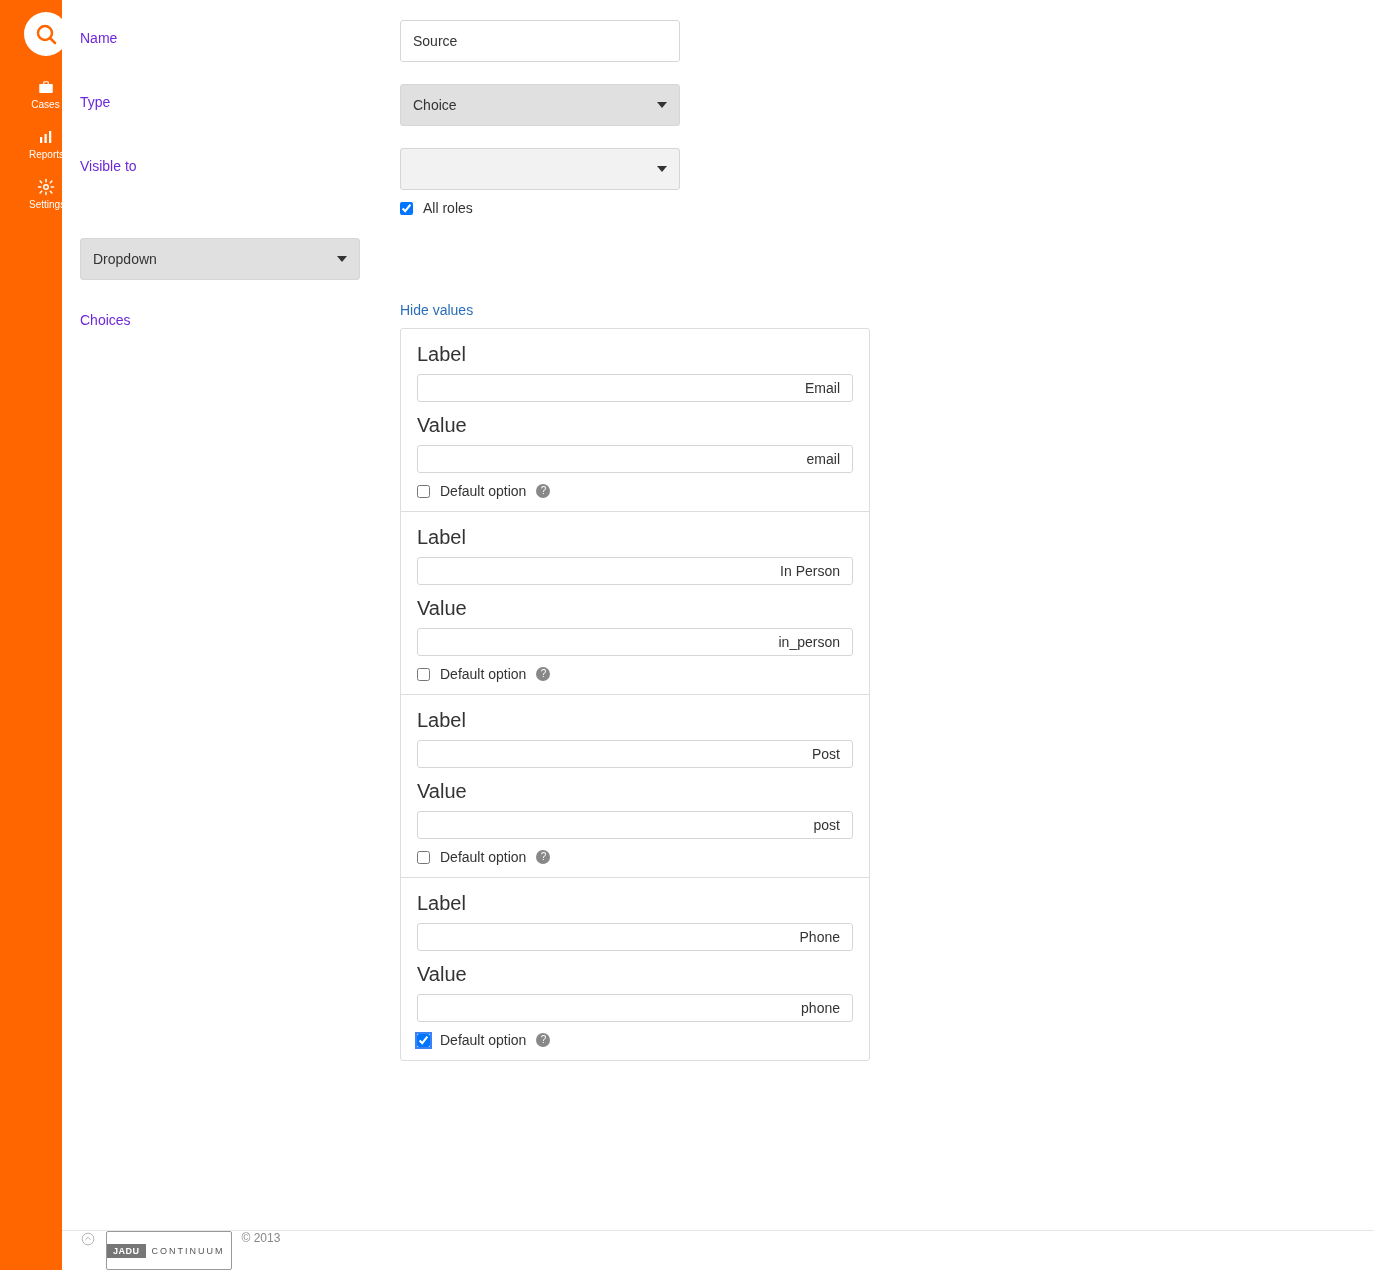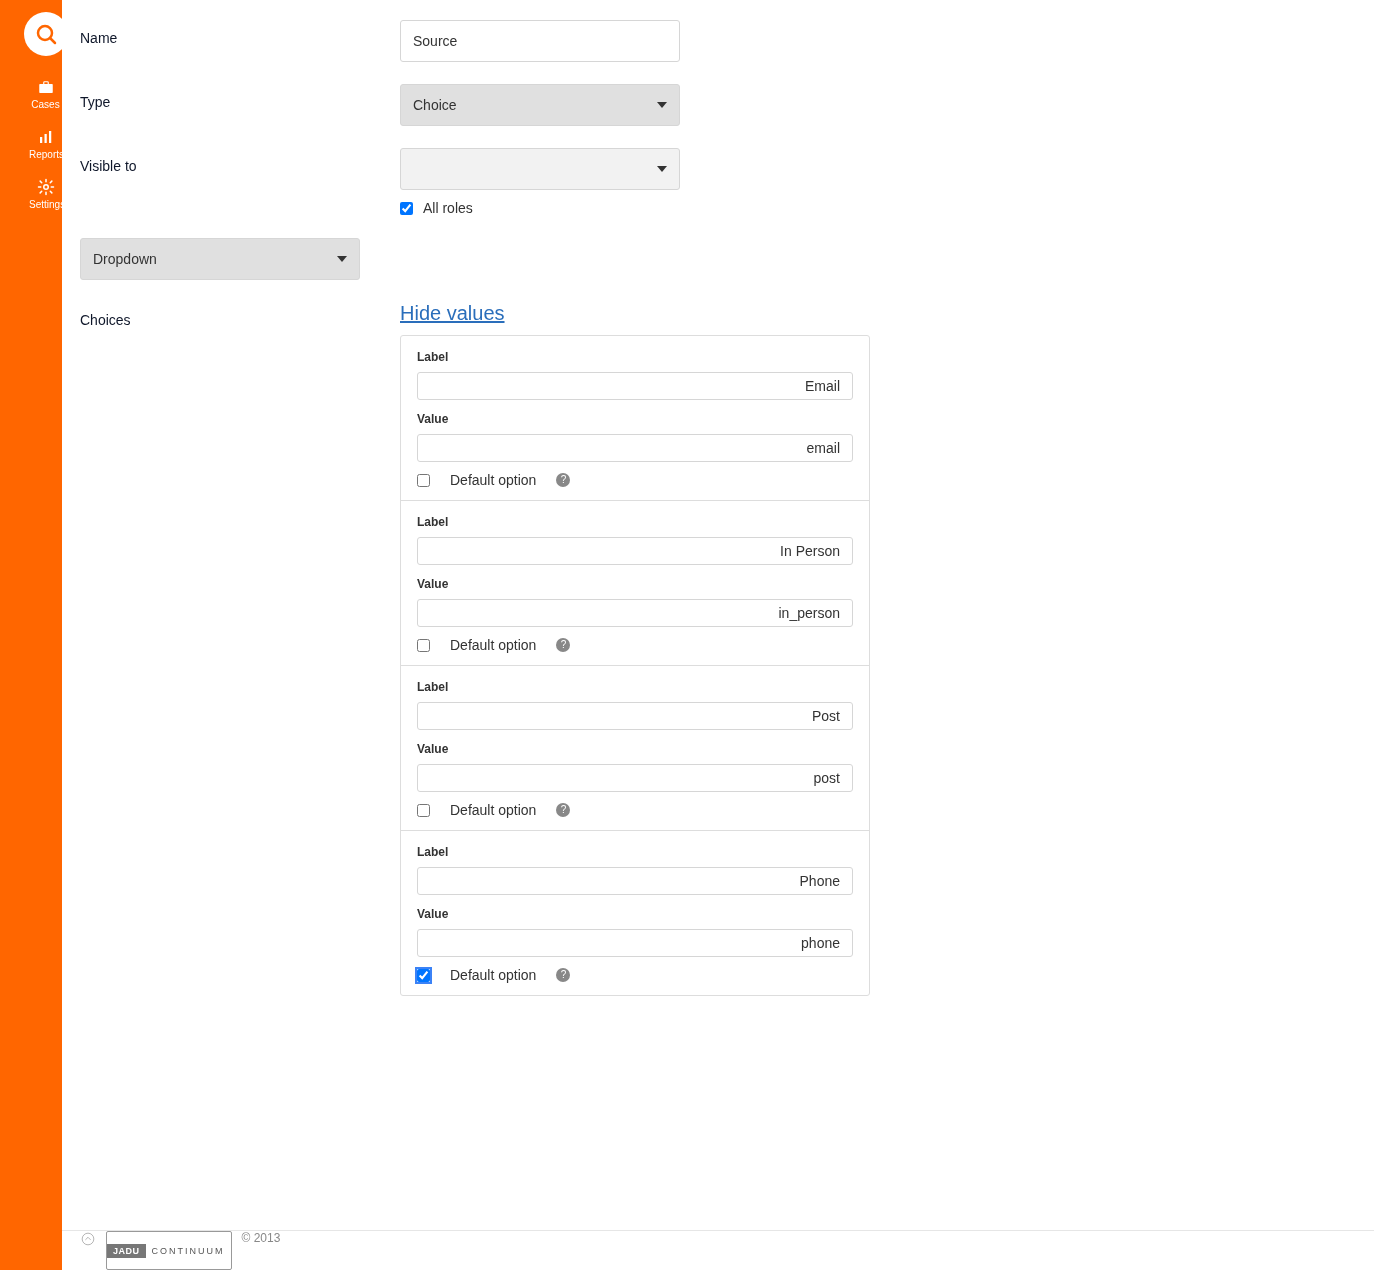--- a/index.html
+++ b/index.html
@@ -16,45 +16,45 @@
 .nav-item .nav-label { font-size: 10px; display: block; }
 
 
 .main { flex: 1; display: flex; flex-direction: column; height: 100%; position: relative; }
 .content { flex: 1; overflow-y: auto; padding: 20px 30px 20px 18px; }
 .content::-webkit-scrollbar { width: 12px; }
 .content::-webkit-scrollbar-track { background: #f4f4f4; }
 .content::-webkit-scrollbar-thumb { background: #d0d0d0; border-radius: 6px; }
 
 .form-row { display: flex; align-items: flex-start; margin-bottom: 22px; }
-.form-label { width: 320px; padding-top: 10px; font-size: 14px; color: #0f172a; }
+.form-label { width: 320px; padding-top: 10px; font-size: 14px; color: #6d28d9; }
 .form-control-wrap { width: 280px; border-radius: 6px; }
 .form-control-wrap.wide { width: 470px; }
 
 input[type=text].field, .select-box, .readonly-box {
   width: 100%; height: 42px; border: 1px solid #d6d6d6; border-radius: 3px;
   padding: 0 12px; font-size: 14px; color: #333; background: #fff;
 }
 .select-box, .readonly-box { background: #e0e0e0; display: flex; align-items: center; justify-content: space-between; cursor: pointer; }
 .readonly-box { cursor: default; }
 .select-box.light { background: #f2f2f2; }
 .caret { width: 0; height: 0; border-left: 5px solid transparent; border-right: 5px solid transparent; border-top: 6px solid #333; }
 
 .checkbox-row { display: flex; align-items: center; gap: 10px; margin-top: 10px; font-size: 14px; }
 .checkbox-row input[type=checkbox] { width: 13px; height: 13px; cursor: pointer; }
 
-.link { color: #2a6ebb; text-decoration: underline; font-size: 20px; cursor: pointer; }
+.link { color: #2a6ebb; font-size: 14px; cursor: pointer; }
 
 .choices-panel { border: 1px solid #ddd; border-radius: 3px; margin-top: 10px; }
 .choice-block { border-bottom: 1px solid #ddd; padding: 14px 16px 12px 16px; }
 .choice-block:last-child { border-bottom: none; }
-.choice-sublabel { font-size: 12px; color: #333; margin-bottom: 8px; font-weight: bold; }
+.choice-sublabel { font-size: 20px; color: #333; margin-bottom: 8px; }
 .choice-block input[type=text].field { height: 28px; text-align: right; }
 .choice-block .readonly-field { background: #e0e0e0; color: #555; }
-.default-row { display: flex; align-items: center; gap: 20px; margin-top: 10px; font-size: 14px; }
+.default-row { display: flex; align-items: center; gap: 10px; margin-top: 10px; font-size: 14px; }
 .default-row input[type=checkbox] { width: 13px; height: 13px; cursor: pointer; }
 .default-row input[type=checkbox].highlighted { outline: 2px solid #3b82f6; outline-offset: 0; }
 .help-icon { width: 14px; height: 14px; border-radius: 50%; background: #888; color: #fff; font-size: 10px; line-height: 14px; text-align: center; display: inline-block; flex-shrink: 0; }
 
 
 .footer { height: 40px; border-top: 1px solid #e6e6e6; background: #fff; display: flex; padding: 0 18px; font-size: 12px; color: #888; gap: 10px; flex-shrink: 0; }
 .footer .up-icon { width: 16px; height: 16px; display: flex; align-items: center; justify-content: center; color: #aaa; cursor: pointer; }
 .footer-badge-group { display: flex; align-items: center; border: 1px solid #999; border-radius: 2px; overflow: hidden; font-size: 9px; letter-spacing: 0.5px; }
 .footer-badge-a { background: #777; color: #fff; padding: 2px 6px; font-weight: bold; }
 .footer-badge-b { background: #fff; color: #555; padding: 2px 6px; letter-spacing: 2px; }

